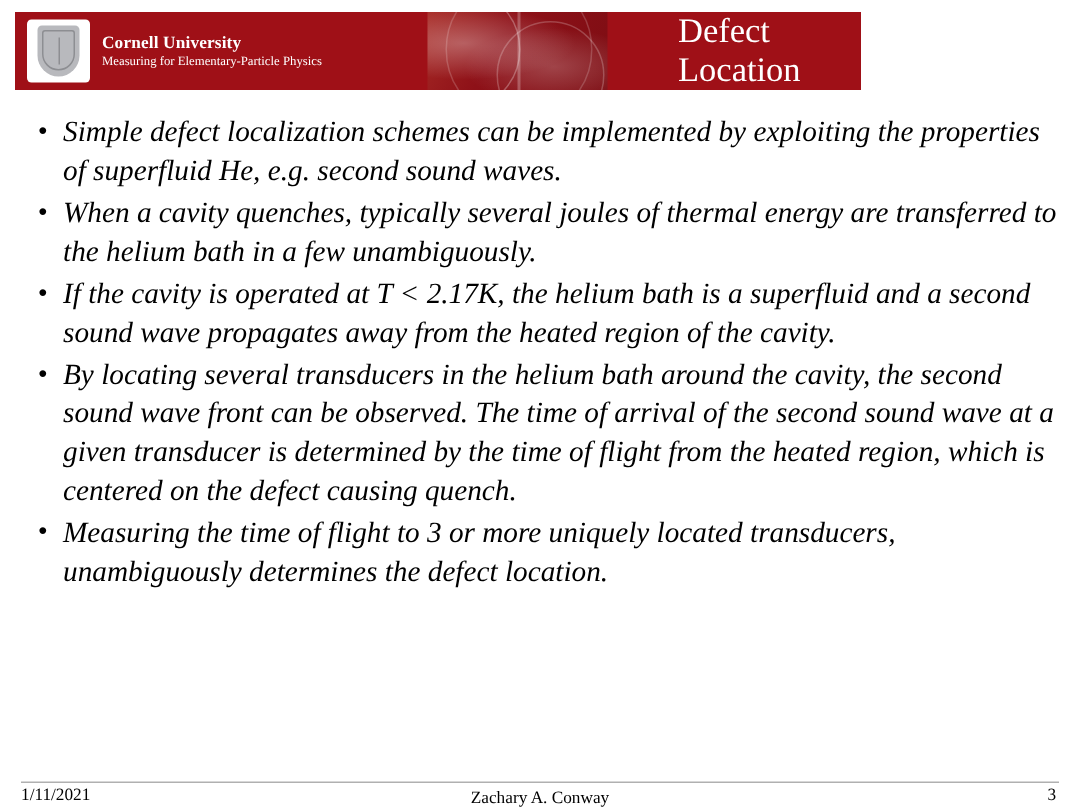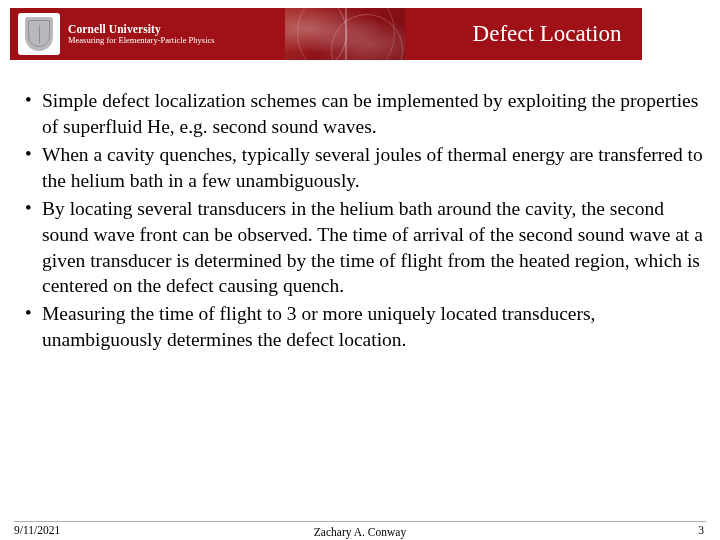--- a/index.html
+++ b/index.html
@@ -13,21 +13,21 @@
     font-family: "Liberation Serif", serif;
     overflow: hidden;
     position: relative;
   }
 
   
   .header {
     position: absolute;
     left: 10px;
     top: 8px;
-    width: 632px;
+    width: 564px;
     height: 52px;
     background: #9f1017;
     overflow: hidden;
   }
   .header-left {
     position: absolute;
     left: 0;
     top: 0;
     width: 275px;
     height: 52px;
@@ -127,22 +127,23 @@
     color: #ffffff;
     font-size: 23px;
     font-family: "Liberation Serif", serif;
     padding-left: 47px;
   }
 
   
   .content {
     position: absolute;
     left: 14px;
-    top: 88px;
+    top: 76px;
     width: 694px;
+    font-style: italic;
   }
   ul.bullets {
     list-style: none;
     margin: 0;
     padding: 0;
   }
   ul.bullets > li {
     position: relative;
     padding-left: 28px;
     margin-bottom: 2px;
@@ -216,23 +217,24 @@
     <div class="arc3"></div>
     <div class="bar"></div>
   </div>
   <div class="header-title">Defect Location</div>
 </div>
 
 <div class="content">
   <ul class="bullets">
     <li>Simple defect localization schemes can be implemented by exploiting the properties of superfluid He, e.g. second sound waves.</li>
     <li>When a cavity quenches, typically several joules of thermal energy are transferred to the helium bath in a few unambiguously.</li>
+    <li>If the cavity is operated at T &lt; 2.17K, the helium bath is a superfluid and a second sound wave propagates away from the heated region of the cavity.</li>
     <li>By locating several transducers in the helium bath around the cavity, the second sound wave front can be observed.  The time of arrival of the second sound wave at a given transducer is determined by the time of flight from the heated region, which is centered on the defect causing quench.</li>
     <li>Measuring the time of flight to 3 or more uniquely located transducers, unambiguously determines the defect location.</li>
   </ul>
 </div>
 
 <div class="footer-rule"></div>
 <div class="footer">
-  <span class="f-left">9/11/2021</span>
+  <span class="f-left">1/11/2021</span>
   <span class="f-center">Zachary A. Conway</span>
   <span class="f-right">3</span>
 </div>
 
 </body></html>

